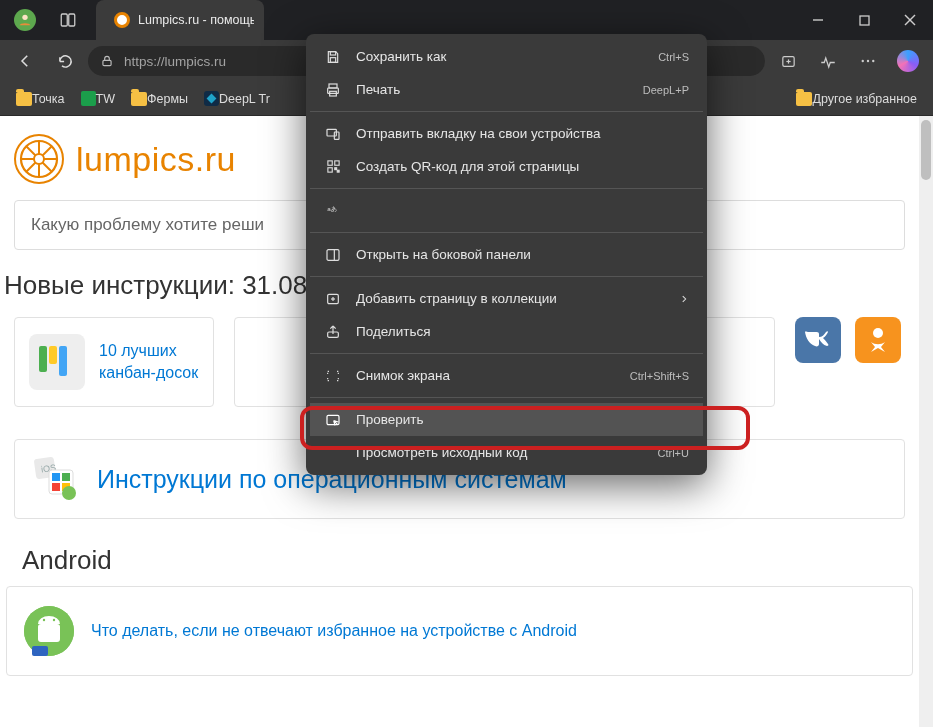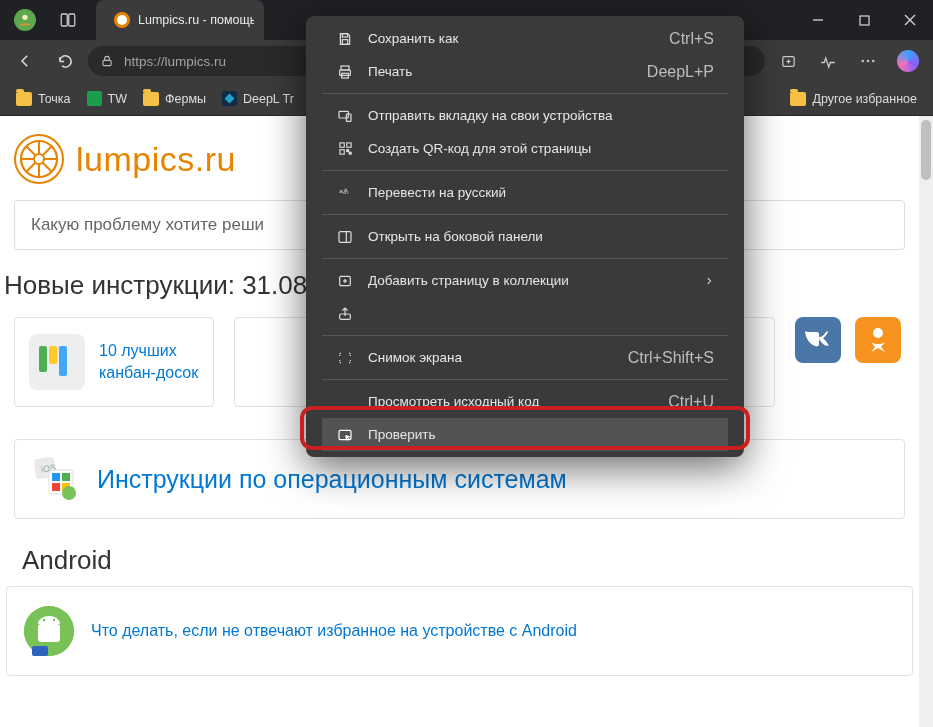--- a/index.html
+++ b/index.html
@@ -31,21 +31,21 @@
   .win-controls{margin-left:auto;display:flex;}
   .win-btn{width:46px;height:40px;display:flex;align-items:center;justify-content:center;color:#ccc;}
   
   .toolbar{height:42px;background:var(--chrome-bg);display:flex;align-items:center;color:#ccc;padding:0 8px;gap:6px;}
   .tbtn{width:34px;height:34px;display:flex;align-items:center;justify-content:center;border-radius:6px;}
   .addr{flex:1;height:30px;background:#2a2a2a;border-radius:15px;display:flex;align-items:center;padding:0 12px;color:#ddd;font-size:13.5px;gap:10px;}
   .addr .lock{color:#aaa;}
   .addr .host{color:#a3a3a3;}
   
   .bookmarks{height:34px;background:var(--chrome-bg);display:flex;align-items:center;padding:0 10px;color:#ddd;font-size:12.5px;gap:4px;border-bottom:1px solid #2a2a2a;}
-  .bm{display:flex;align-items:center;gap:6px;padding:4px 6px;border-radius:4px;white-space:nowrap;}
+  .bm{display:flex;align-items:center;padding:4px 6px;border-radius:4px;white-space:nowrap;}
   .folder-ic{width:16px;height:14px;background:#f6c044;border-radius:2px;position:relative;}
   .folder-ic:before{content:"";position:absolute;width:8px;height:3px;background:#f6c044;top:-3px;left:0;border-radius:2px 2px 0 0;}
   .sheet-ic{width:15px;height:15px;background:#1b9e4b;border-radius:2px;}
   .deepl-ic{width:15px;height:15px;background:#0f2b46;border-radius:3px;position:relative;}
   .deepl-ic:after{content:"";position:absolute;inset:4px;background:#1fa3c9;transform:rotate(45deg);}
   
   .page{position:absolute;left:0;top:116px;right:14px;bottom:0;background:#fff;overflow:hidden;}
   .scrollbar{position:absolute;right:0;top:116px;bottom:0;width:14px;background:#efefef;}
   .scrollbar .thumb{position:absolute;left:2px;right:2px;top:4px;height:60px;background:#bfbfbf;border-radius:5px;}
   .logo-row{display:flex;align-items:center;padding:18px 14px 12px;}
@@ -65,26 +65,26 @@
   .os-ic{width:46px;height:46px;position:relative;}
   .cols{display:flex;gap:30px;padding:0 6px;}
   .col{flex:1;}
   .col h2{font-size:26px;color:var(--page-gray);font-weight:400;margin:4px 16px 10px;}
   .col .card{margin:0;}
   .android-ic{width:50px;height:50px;border-radius:50%;background:#79c257;position:relative;}
   .iphone-ic{width:36px;height:54px;border-radius:6px;background:#111;position:relative;}
   .iphone-ic:before{content:"";position:absolute;left:6px;right:6px;top:6px;bottom:12px;background:radial-gradient(circle at 50% 35%,#fff 0 5px,transparent 5px),linear-gradient(#1a1a1a,#1a1a1a);border-radius:2px;}
   .iphone-ic:after{content:"";position:absolute;bottom:4px;left:50%;transform:translateX(-50%);width:10px;height:5px;border-radius:2px;background:#444;}
   
-  .ctx{position:absolute;left:306px;top:16px;width:438px;background:var(--menu-bg);border-radius:8px;box-shadow:0 10px 40px rgba(0,0,0,.6);padding:6px 16px;color:#e6e6e6;font-size:13.5px;z-index:50;}
+  .ctx{position:absolute;left:306px;top:34px;width:401px;background:var(--menu-bg);border-radius:8px;box-shadow:0 10px 40px rgba(0,0,0,.6);padding:6px 4px;color:#e6e6e6;font-size:13.5px;z-index:50;}
   .ctx .item{display:flex;align-items:center;height:33px;padding:0 14px;gap:14px;}
   .ctx .item.hover{background:#535353;}
   .ctx .ic{width:18px;display:flex;justify-content:center;color:#ddd;}
   .ctx .lbl{flex:1;white-space:nowrap;}
-  .ctx .kb{color:var(--kb);font-size:16px;}
+  .ctx .kb{color:var(--kb);font-size:11px;}
   .ctx .sep{height:1px;background:var(--menu-sep);margin:5px 0;}
   .ctx .chev{color:#ddd;margin-left:auto;}
   .highlight-ring{position:absolute;border:4px solid var(--highlight);border-radius:12px;z-index:60;pointer-events:none;}
   svg{display:block;}
   .copilot{width:22px;height:22px;border-radius:50%;background:conic-gradient(#3aa0ff,#8b5cf6,#f472b6,#3aa0ff);}
 </style>
 </head>
 <body>
 
 <div class="window">
@@ -335,21 +335,20 @@
         </span>
       <span class="lbl">Создать QR-код для этой страницы</span>
     </div>
     <div class="sep"></div>
     <div class="item">
       <span class="ic">
           <svg width="15" height="15" viewBox="0 0 24 24" fill="none" stroke="#ddd" stroke-width="1.6">
             <text x="2" y="12" font-size="10" fill="#ddd" stroke="none">aあ</text>
           </svg>
         </span>
-      <span class="lbl">Перевести на русский</span>
     </div>
     <div class="sep"></div>
     <div class="item">
       <span class="ic">
           <svg width="16" height="16" viewBox="0 0 24 24" fill="none" stroke="#ddd" stroke-width="1.8">
             <rect x="3" y="4" width="18" height="16" rx="2"></rect>
             <line x1="14" y1="4" x2="14" y2="20"></line>
           </svg>
         </span>
       <span class="lbl">Открыть на боковой панели</span>
@@ -370,43 +369,44 @@
           </svg>
         </span>
     </div>
     <div class="item">
       <span class="ic">
           <svg width="16" height="16" viewBox="0 0 24 24" fill="none" stroke="#ddd" stroke-width="1.8">
             <path d="M12 3v12M12 3l-4 4M12 3l4 4"></path>
             <rect x="4" y="12" width="16" height="8" rx="2"></rect>
           </svg>
         </span>
+      <span class="lbl">Поделиться</span>
     </div>
     <div class="sep"></div>
     <div class="item">
       <span class="ic">
           <svg width="16" height="16" viewBox="0 0 24 24" fill="none" stroke="#ddd" stroke-width="1.8">
             <path d="M4 9V5h4M20 9V5h-4M4 15v4h4M20 15v4h-4" stroke-dasharray="2 2"></path>
           </svg>
         </span>
       <span class="lbl">Снимок экрана</span>
       <span class="kb">Ctrl+Shift+S</span>
     </div>
     <div class="sep"></div>
+    <div class="item hover">
+      <span class="ic">
+          <svg width="16" height="16" viewBox="0 0 24 24" fill="none" stroke="#fff" stroke-width="1.8">
+            <rect x="3" y="5" width="18" height="14" rx="2"></rect>
+            <path d="M13 13l6 6M13 13l2 7M13 13l7 2" fill="#fff"></path>
+          </svg>
+        </span>
+      <span class="lbl">Проверить</span>
+    </div>
     <div class="item">
       <span class="ic"></span>
       <span class="lbl">Просмотреть исходный код</span>
       <span class="kb">Ctrl+U</span>
     </div>
-    <div class="item hover">
-      <span class="ic">
-          <svg width="16" height="16" viewBox="0 0 24 24" fill="none" stroke="#fff" stroke-width="1.8">
-            <rect x="3" y="5" width="18" height="14" rx="2"></rect>
-            <path d="M13 13l6 6M13 13l2 7M13 13l7 2" fill="#fff"></path>
-          </svg>
-        </span>
-      <span class="lbl">Проверить</span>
-    </div>
   </div>
 
   <div class="highlight-ring" style="left:300px;top:406px;width:450px;height:44px;"></div>
 
 </div>
 
 </body></html>

